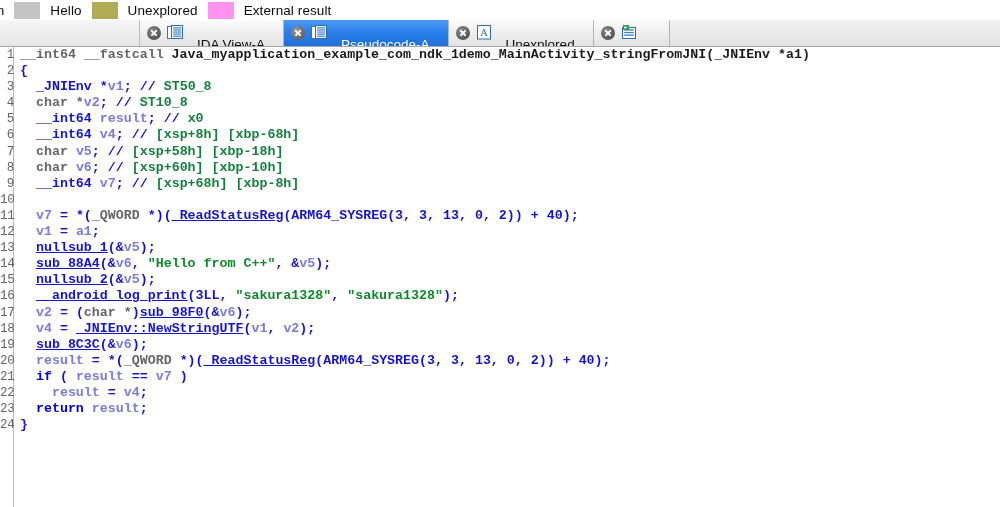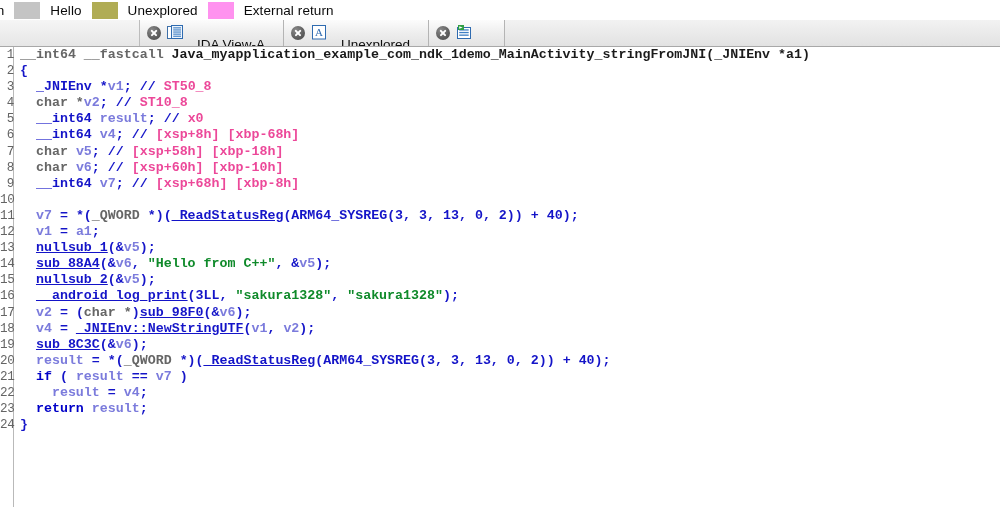--- a/index.html
+++ b/index.html
@@ -102,21 +102,21 @@
   }
   .ltext { display:inline-block; padding-left:6px; font-weight:bold; }
 
   
   .t-type   { color:#666666; }            
   .t-kw     { color:#0000c8; }            
   .t-fn     { color:#1414c8; }            
   .t-fnlink { color:#1414c8; text-decoration:underline; }
   .t-var    { color:#7b7bdc;text-align:center; }            
   .t-str    { color:#0f8a2a; }            
-  .t-cmt    { color:#ec4899; }
+  .t-cmt    { color:#15803d; }
   .t-plain  { color:#1a1a1a; }
 </style>
 </head>
 <body>
 
 <div id="app">
 
   <div class="legend-bar" id="legend-bar">
       <div class="legend-item">
         <span class="legend-label legend-first">ion</span>
@@ -124,38 +124,51 @@
       <div class="legend-item">
         <span class="legend-swatch" style="background: rgb(196, 196, 196);"></span>
         <span class="legend-label">Hello</span>
       </div>
       <div class="legend-item">
         <span class="legend-swatch" style="background: rgb(176, 172, 84);"></span>
         <span class="legend-label">Unexplored</span>
       </div>
       <div class="legend-item">
         <span class="legend-swatch" style="background: rgb(255, 146, 239);"></span>
-        <span class="legend-label">External return</span>
+        <span class="legend-label">External result</span>
       </div>
     </div>
 
   <div class="tab-bar" id="tab-bar">
       <div class="tab-bar-filler" style="width: 140px;"></div>
       <div class="tab">
         <span class="tab-close"></span>
         <svg class="tab-icon" viewBox="0 0 16 15">
           <rect x="0.5" y="1.5" width="9" height="12" fill="#ffffff" stroke="#3d6fa8" stroke-width="1"></rect>
           <rect x="4.5" y="0.5" width="11" height="13" fill="#eef4fb" stroke="#2f6bb0" stroke-width="1"></rect>
           <rect x="6.2" y="2.3" width="7.8" height="1.1" fill="#3f7fc4"></rect>
           <rect x="6.2" y="4.4" width="7.8" height="1.1" fill="#3f7fc4"></rect>
           <rect x="6.2" y="6.5" width="7.8" height="1.1" fill="#3f7fc4"></rect>
           <rect x="6.2" y="8.600000000000001" width="7.8" height="1.1" fill="#3f7fc4"></rect>
           <rect x="6.2" y="10.7" width="7.8" height="1.1" fill="#3f7fc4"></rect>
         </svg>
         <span class="tab-label">IDA View-A</span>
+      </div>
+      <div class="tab active">
+        <span class="tab-close"></span>
+        <svg class="tab-icon" viewBox="0 0 16 15">
+          <rect x="0.5" y="1.5" width="9" height="12" fill="#ffffff" stroke="#3d6fa8" stroke-width="1"></rect>
+          <rect x="4.5" y="0.5" width="11" height="13" fill="#eef4fb" stroke="#2f6bb0" stroke-width="1"></rect>
+          <rect x="6.2" y="2.3" width="7.8" height="1.1" fill="#3f7fc4"></rect>
+          <rect x="6.2" y="4.4" width="7.8" height="1.1" fill="#3f7fc4"></rect>
+          <rect x="6.2" y="6.5" width="7.8" height="1.1" fill="#3f7fc4"></rect>
+          <rect x="6.2" y="8.600000000000001" width="7.8" height="1.1" fill="#3f7fc4"></rect>
+          <rect x="6.2" y="10.7" width="7.8" height="1.1" fill="#3f7fc4"></rect>
+        </svg>
+        <span class="tab-label">Pseudocode-A</span>
       </div>
       <div class="tab">
         <span class="tab-close"></span>
         <svg class="tab-icon" viewBox="0 0 16 15">
           <rect x="1.5" y="0.5" width="13" height="13.5" fill="#ffffff" stroke="#2f6bb0" stroke-width="1"></rect>
           <text x="8" y="11.4" text-anchor="middle" font-size="11" font-family="&quot;Liberation Serif&quot;, serif" fill="#2f6bb0">A</text>
         </svg>
         <span class="tab-label">Unexplored</span>
       </div>
       <div class="tab">

